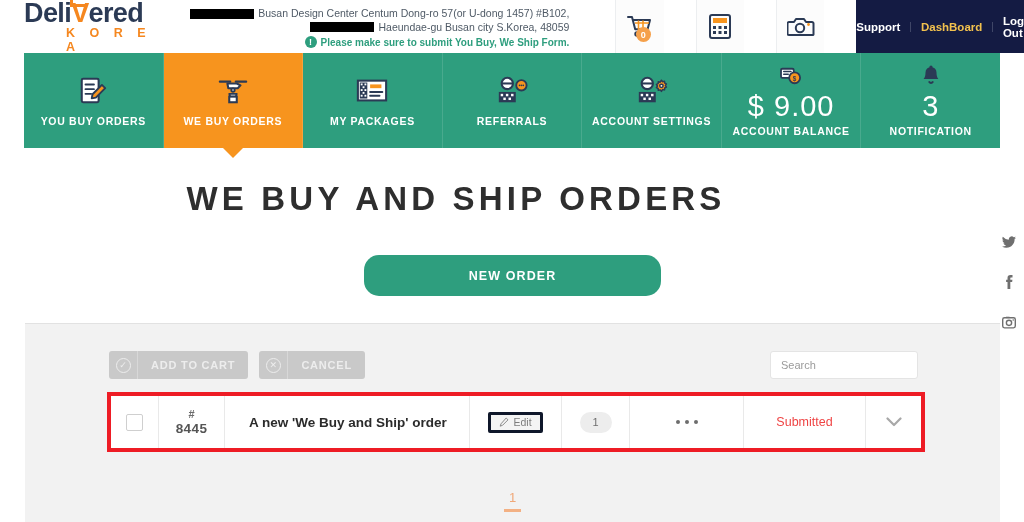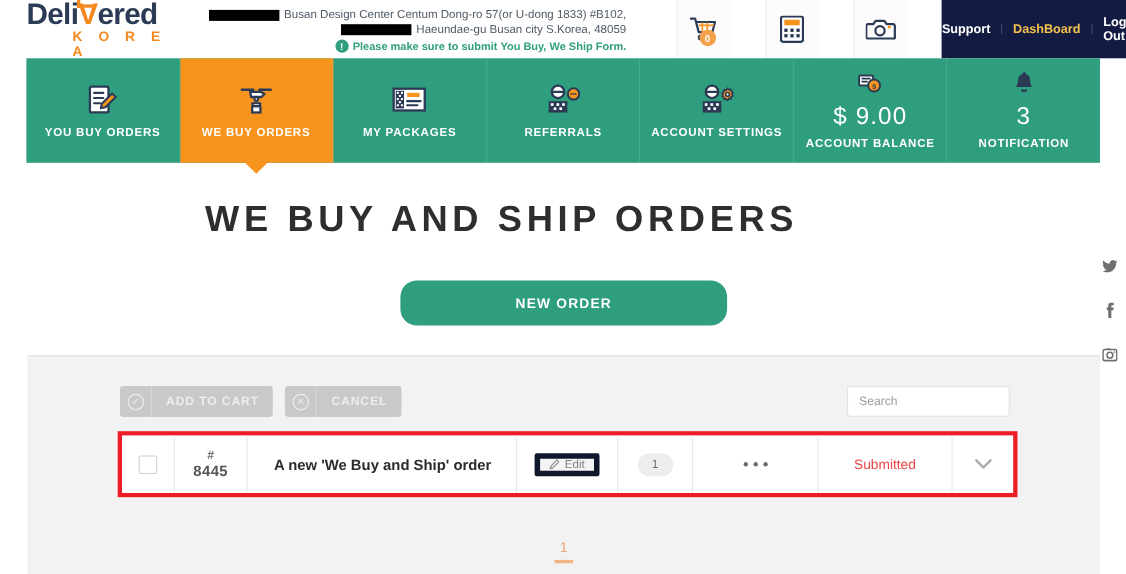--- a/index.html
+++ b/index.html
@@ -85,21 +85,21 @@
   .tab.active { background:#f7941e; }
   .tab.active::after {
     content:""; position:absolute; left:50%; bottom:-10px; transform:translateX(-50%);
     border-left:11px solid transparent; border-right:11px solid transparent;
     border-top:11px solid #f7941e;
   }
   .tab-label {
     font-size:10.5px; font-weight:bold; color:#ffffff; letter-spacing:0.7px;
     text-align:center; white-space:nowrap;
   }
-  .tab-value { font-size:22px; color:#ffffff; font-weight:300; line-height:24px; letter-spacing:1px; }
+  .tab-value { font-size:29px; color:#ffffff; font-weight:300; line-height:24px; letter-spacing:1px; }
   .tab-icon { height:34px; display:flex; align-items:center; justify-content:center; }
   .tab-icon.small { height:22px; }
 
   
   .page-title {
     position:absolute; left:0; top:180px; width:912px; text-align:center;
     font-size:33px; font-weight:bold; color:#2e2e2e; letter-spacing:4.2px;
   }
 
   
@@ -168,21 +168,21 @@
 
   .chk {
     width:17px; height:17px; border:1.5px solid #cfcfcf; border-radius:2px; background:#fff;
     cursor:pointer;
   }
   .num-hash { font-size:11px; color:#6b6b6b; font-weight:bold; line-height:12px; }
   .num-val  { font-size:13.5px; color:#555; font-weight:bold; letter-spacing:0.4px; }
   .order-title { font-size:13.5px; font-weight:bold; color:#2b2b2b; }
   .edit-btn {
     display:flex; align-items:center; gap:4px; height:21px; padding:0 8px;
-    background:#f4f4f4; border:5px solid #0f172a; border-radius:2px;
+    background:#f4f4f4; border:3px solid #0f172a; border-radius:2px;
     font-size:10.5px; color:#7d7d7d; cursor:pointer;
   }
   .qty-pill {
     min-width:32px; height:21px; padding:0 9px; border-radius:11px; background:#ededed;
     display:flex; align-items:center; justify-content:center;
     font-size:11px; color:#6f6f6f;
   }
   .dots { display:flex; gap:5px; }
   .dots i { width:4px; height:4px; border-radius:50%; background:#6d6d6d; display:block; }
   .status-txt { font-size:12.5px; color:#ef4444;text-align:center; }
@@ -213,21 +213,21 @@
   <div class="topbar">
 
     <div class="logo-wrap">
       <div class="logo-main"><span>Deli</span><span class="vmark">V</span><span>ered</span></div>
       <div class="logo-sub">K O R E A</div>
     </div>
 
     <div class="addr-block">
       <div class="addr-line">
         <span class="redact r1"></span>
-        <span>Busan Design Center Centum Dong-ro 57(or U-dong 1833) #B102,</span>
+        <span>Busan Design Center Centum Dong-ro 57(or U-dong 1457) #B102,</span>
       </div>
       <div class="addr-line">
         <span class="redact r2"></span>
         <span>Haeundae-gu Busan city S.Korea, 48059</span>
       </div>
       <div class="notice">
         <span class="excl-icon">!</span>
         <span class="notice-txt">Please make sure to submit You Buy, We Ship Form.</span>
       </div>
     </div>

